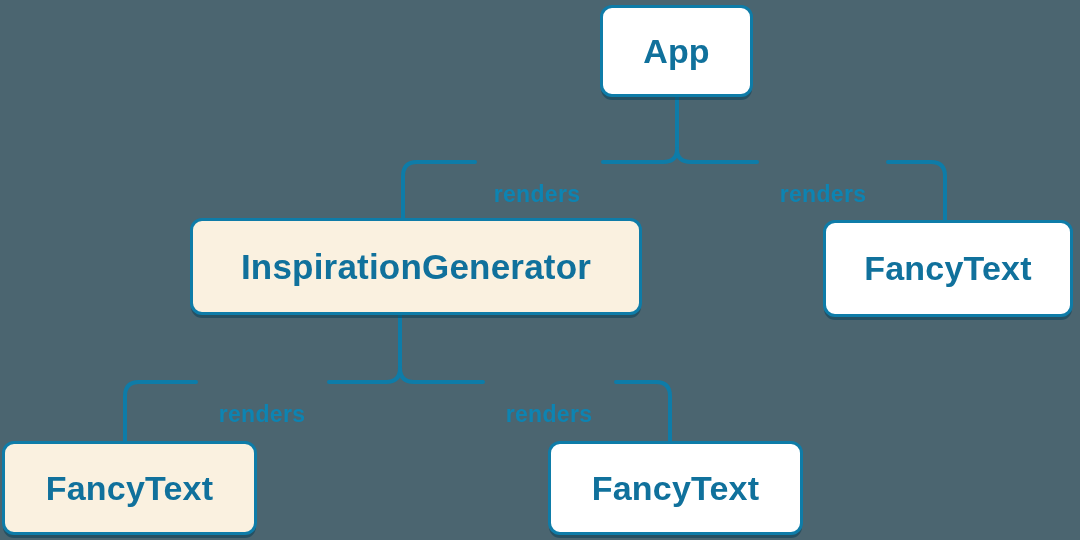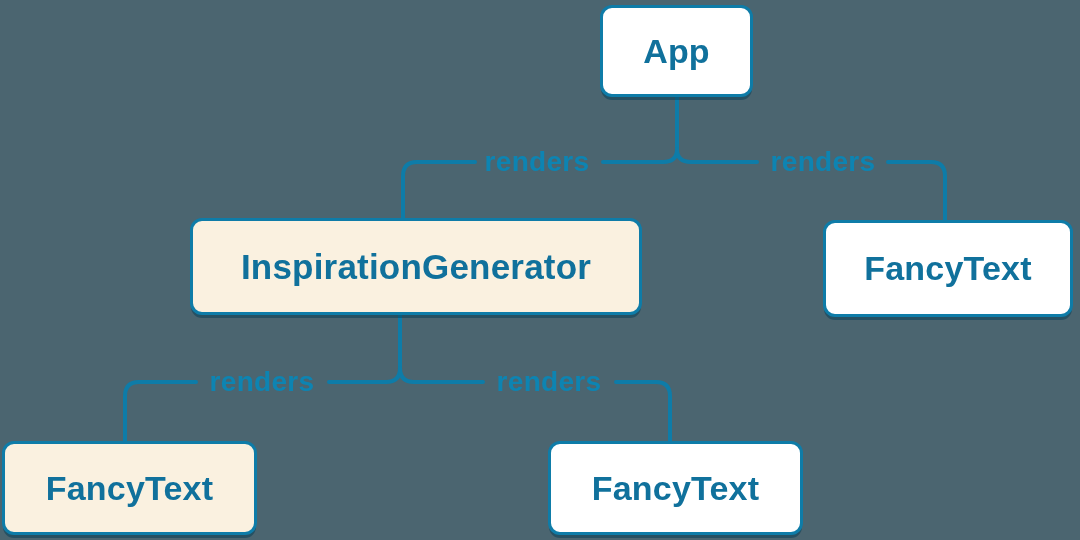--- a/index.html
+++ b/index.html
@@ -48,23 +48,24 @@
   .node-ig         { left: 190px; top: 218px; width: 452px; height: 97px; font-size: 35px; }
   .node-ft-right   { left: 823px; top: 220px; width: 250px; height: 97px; }
   .node-ft-left    { left: 2px;   top: 441px; width: 255px; height: 94px; }
   .node-copyright  { left: 548px; top: 441px; width: 255px; height: 94px; }
 
   .edge-label {
     position: absolute;
     transform: translate(-50%, -50%);
     color: var(--label, #0d84b2);
     font-weight: 700;
-    font-size: 28px;
+    font-size: 23px;
     white-space: nowrap;
     letter-spacing: 0.3px;
+    margin-top: 32px;
   }
   .edge-label--tl { left: 537px; top: 162px; }
   .edge-label--tr { left: 823px; top: 162px; }
   .edge-label--bl { left: 262px; top: 382px; }
   .edge-label--br { left: 549px; top: 382px; }
 </style>
 </head>
 <body>
 
 <div class="canvas">

